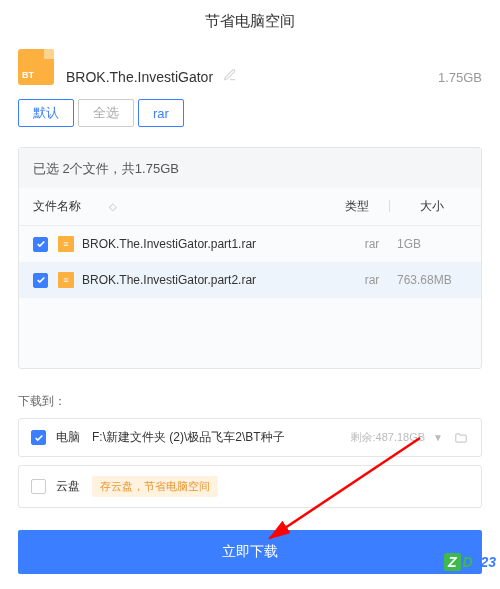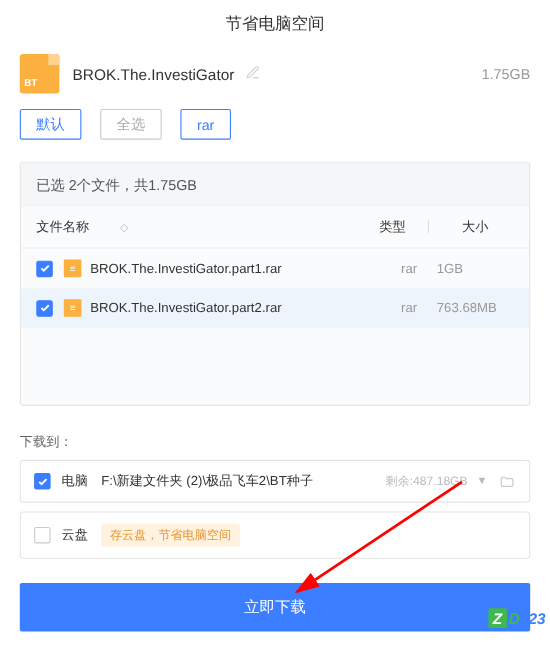--- a/index.html
+++ b/index.html
@@ -1,26 +1,26 @@
 <!DOCTYPE html>
 <html><head>
 <meta charset="utf-8">
 <style>
 * { margin: 0; padding: 0; box-sizing: border-box; }
 body { font-family: "Microsoft YaHei", -apple-system, sans-serif; width: 500px; height: 589px; background: #fff; position: relative; overflow: hidden; }
 .dialog { width: 100%; background: #fff; }
 .header { text-align: center; padding: 12px 0 8px; font-size: 15px; color: #333; }
-.task-info { display: flex; align-items: center; padding: 10px 18px 14px; }
+.task-info { display: flex; align-items: flex-end; padding: 10px 18px 14px; }
 .bt-icon { width: 36px; height: 36px; background: #fbb040; border-radius: 3px; display: flex; align-items: center; justify-content: center; margin-right: 12px; position: relative; }
 .bt-icon::before { content: ""; position: absolute; top: 0; right: 0; width: 10px; height: 10px; background: #fdd38e; border-radius: 0 3px 0 0; }
 .bt-label { font-size: 9px; color: #fff; font-weight: bold; position: absolute; bottom: 5px; left: 4px; }
 .task-name { flex: 1; font-size: 14px; color: #333; }
 .edit-icon { width: 14px; height: 14px; margin-left: 6px; opacity: 0.4; }
 .task-size { font-size: 13px; color: #999; }
-.filter-row { padding: 0 18px 10px; display: flex; gap: 17px; }
+.filter-row { padding: 0 18px 10px; display: flex; gap: 4px; }
 .filter-btn { border: 1.5px solid #3b7eff; color: #3b7eff; background: #fff; padding: 4px 14px; font-size: 13px; border-radius: 2px; cursor: pointer; }
 .filter-btn.inactive { border-color: #ccc; color: #aaa; }
 .file-panel { margin: 10px 18px 0; border: 1px solid #e5e5e5; border-radius: 3px; background: #fafbfc; }
 .panel-header { padding: 12px 14px 10px; font-size: 13px; color: #555; background: #f4f6f8; }
 .table-header { display: flex; padding: 10px 14px; font-size: 12px; color: #333; border-bottom: 1px solid #eee; }
 .col-name { flex: 1; display: flex; align-items: center; gap: 24px; }
 .sort-icon { margin-left: 4px; font-size: 10px; color: #bbb; }
 .col-type { width: 50px; text-align: center; }
 .col-size { width: 70px; text-align: center; }
 .file-row { display: flex; align-items: center; padding: 10px 14px; font-size: 12px; color: #333; }

